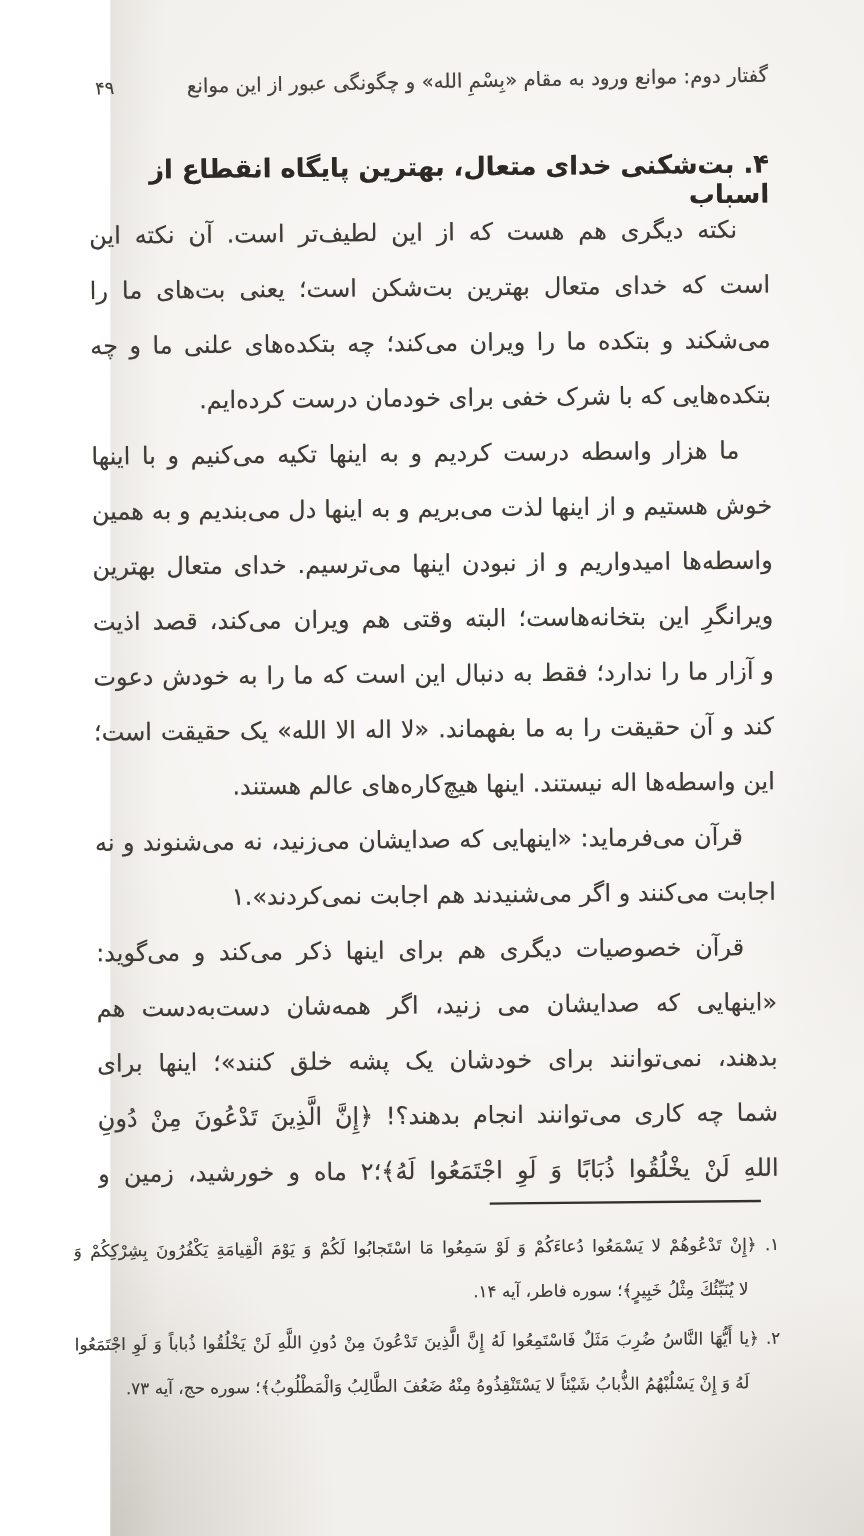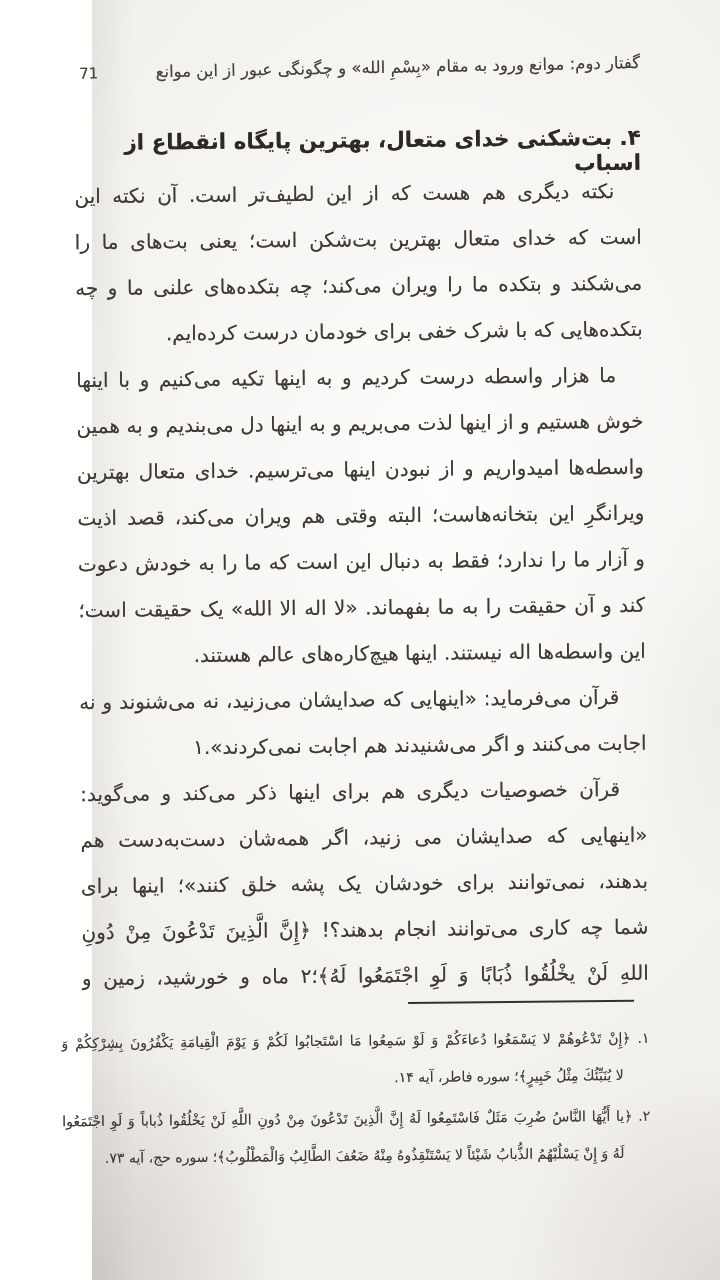--- a/index.html
+++ b/index.html
@@ -116,21 +116,21 @@
   .fn-line.last { text-align-last: right; }
 </style>
 </head>
 <body>
 
 <div class="page">
   <div class="tilt">
 
     <div class="running-head">
       <span class="rh-title">گفتار دوم: موانع ورود به مقام «بِسْمِ الله» و چگونگی عبور از این موانع</span>
-      <span class="rh-num">71</span>
+      <span class="rh-num">۴۹</span>
     </div>
 
     <h1 class="section-heading">۴. بت‌شکنی خدای متعال، بهترین پایگاه انقطاع از اسباب</h1>
 
     <div class="body-text">
       <p class="para">
         <span class="line indent">نکته دیگری هم هست که از این لطیف‌تر است. آن نکته این</span>
         <span class="line">است که خدای متعال بهترین بت‌شکن است؛ یعنی بت‌های ما را</span>
         <span class="line">می‌شکند و بتکده ما را ویران می‌کند؛ چه بتکده‌های علنی ما و چه</span>
         <span class="line last">بتکده‌هایی که با شرک خفی برای خودمان درست کرده‌ایم.</span>

